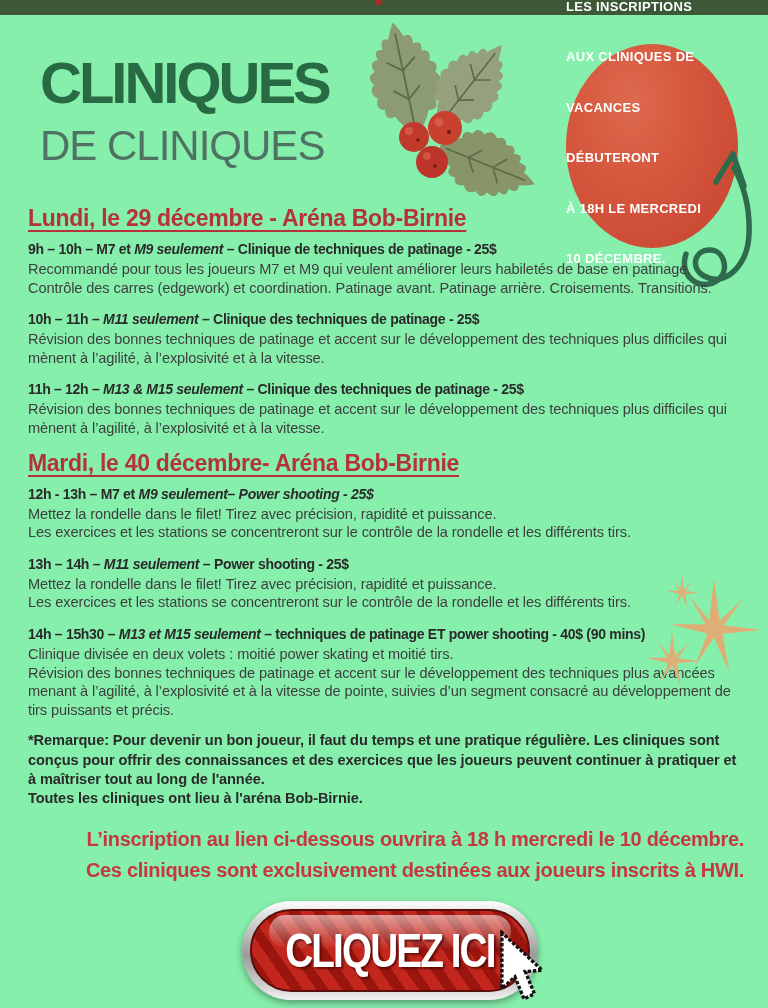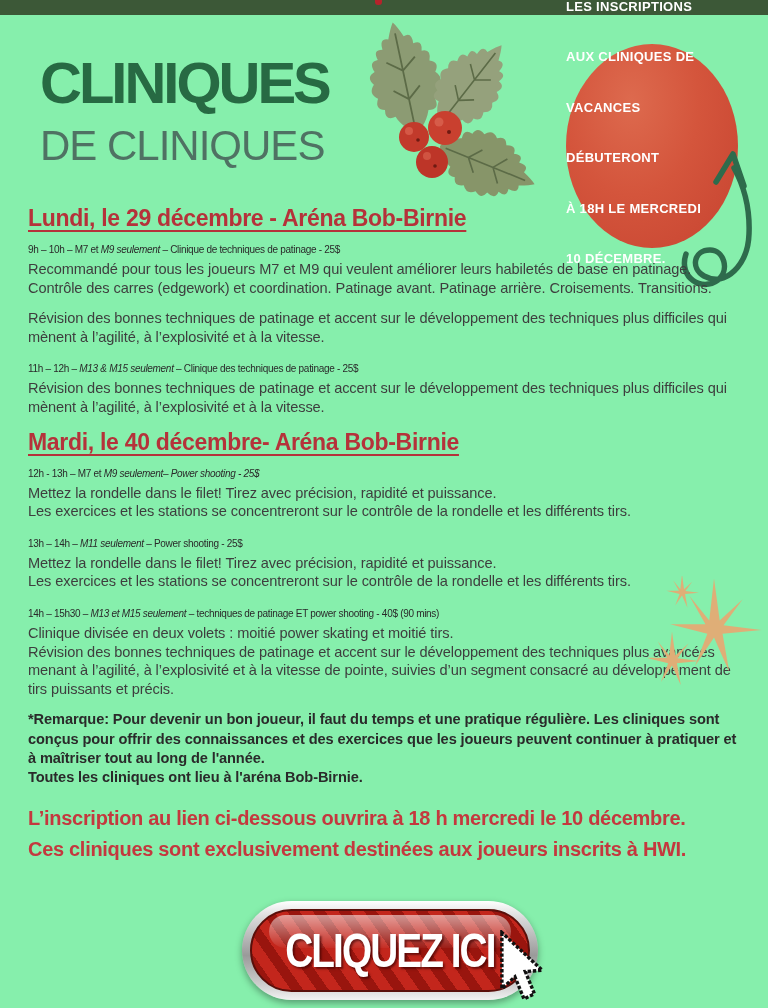--- a/index.html
+++ b/index.html
@@ -26,28 +26,28 @@
 
   .arrow-doodle { position:absolute; left:672px; top:142px; }
   .stars { position:absolute; left:648px; top:576px; z-index:5; }
 
   .content { position:absolute; left:28px; top:205px; width:716px; color:#3e3e3e; letter-spacing:-0.1px; }
   .sec {
     font-size:23px; font-weight:bold; color:#b5323a; line-height:26px; margin:0 0 8px 0;
     text-decoration:underline; text-decoration-thickness:2px; text-underline-offset:4px; letter-spacing:-0.3px;
   }
   .block { margin-bottom:12px; }
-  .sub { font-size:10px; font-weight:normal; color:#2a2a2a; line-height:21px; white-space:nowrap; letter-spacing:-0.3px; }
+  .sub { font-size:14px; font-weight:bold; color:#2a2a2a; line-height:21px; white-space:nowrap; letter-spacing:-0.3px; }
   .sub i { font-style:italic; }
   .line { font-size:14.6px; line-height:18.6px; white-space:nowrap; }
   .para { font-size:14.6px; line-height:18.6px; }
   .remark { font-size:14.6px; line-height:19.2px; font-weight:bold; color:#2a2a2a; margin-top:12px; }
   .location { font-size:14.6px; line-height:19px; font-weight:bold; color:#2a2a2a; }
   .cta-text { margin-top:16px; color:#c4383e; font-weight:bold; font-size:20px; line-height:31px; letter-spacing:-0.3px; }
-  .cta-line { white-space:nowrap; }
+  .cta-line { white-space:nowrap;text-align:right; }
 
   .btn {
     position:absolute; left:242px; top:901px; width:296px; height:99px; border-radius:50px;
     background:linear-gradient(180deg,#ffffff 0%,#d8d8d8 18%,#9a9a9a 55%,#cfcfcf 85%,#f2f2f2 100%);
     box-shadow:0 3px 7px rgba(0,0,0,0.35); cursor:pointer; text-decoration:none; display:block;
   }
   .btn-inner {
     position:absolute; left:8px; right:8px; top:8px; bottom:8px; border-radius:42px;
     background:repeating-linear-gradient(55deg,#c3261c 0 11px,#99150e 11px 21px);
     border:2px solid #5a0f0a; display:flex; align-items:center; justify-content:center; overflow:hidden;
@@ -116,20 +116,21 @@
 
     <div class="sec">Lundi, le 29 décembre - Aréna Bob-Birnie</div>
 
     <div class="block">
       <div class="sub"><span>9h – 10h – M7 et </span><i>M9 seulement</i><span> – Clinique de techniques de patinage - 25$</span></div>
       <div class="line">Recommandé pour tous les joueurs M7 et M9 qui veulent améliorer leurs habiletés de base en patinage.</div>
       <div class="line">Contrôle des carres (edgework) et coordination. Patinage avant. Patinage arrière. Croisements. Transitions.</div>
     </div>
 
     <div class="block">
+      <div class="sub"><span>10h – 11h – </span><i>M11 seulement</i><span> – Clinique des techniques de patinage - 25$</span></div>
       <div class="para">Révision des bonnes techniques de patinage et accent sur le développement des techniques plus difficiles qui mènent à l’agilité, à l’explosivité et à la vitesse.</div>
     </div>
 
     <div class="block">
       <div class="sub"><span>11h – 12h – </span><i>M13 &amp; M15 seulement</i><span> – Clinique des techniques de patinage - 25$</span></div>
       <div class="para">Révision des bonnes techniques de patinage et accent sur le développement des techniques plus difficiles qui mènent à l’agilité, à l’explosivité et à la vitesse.</div>
     </div>
 
     <div class="sec">Mardi, le 40 décembre- Aréna Bob-Birnie</div>
 

